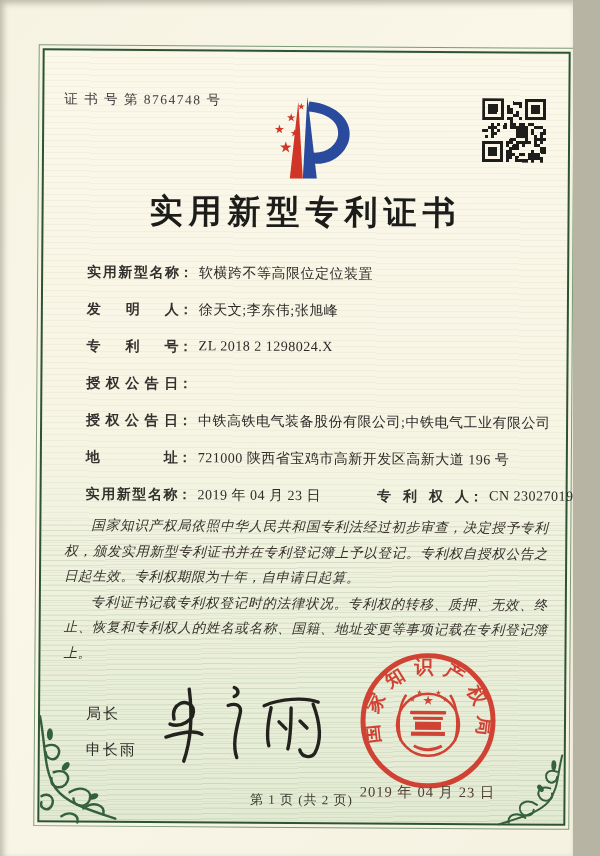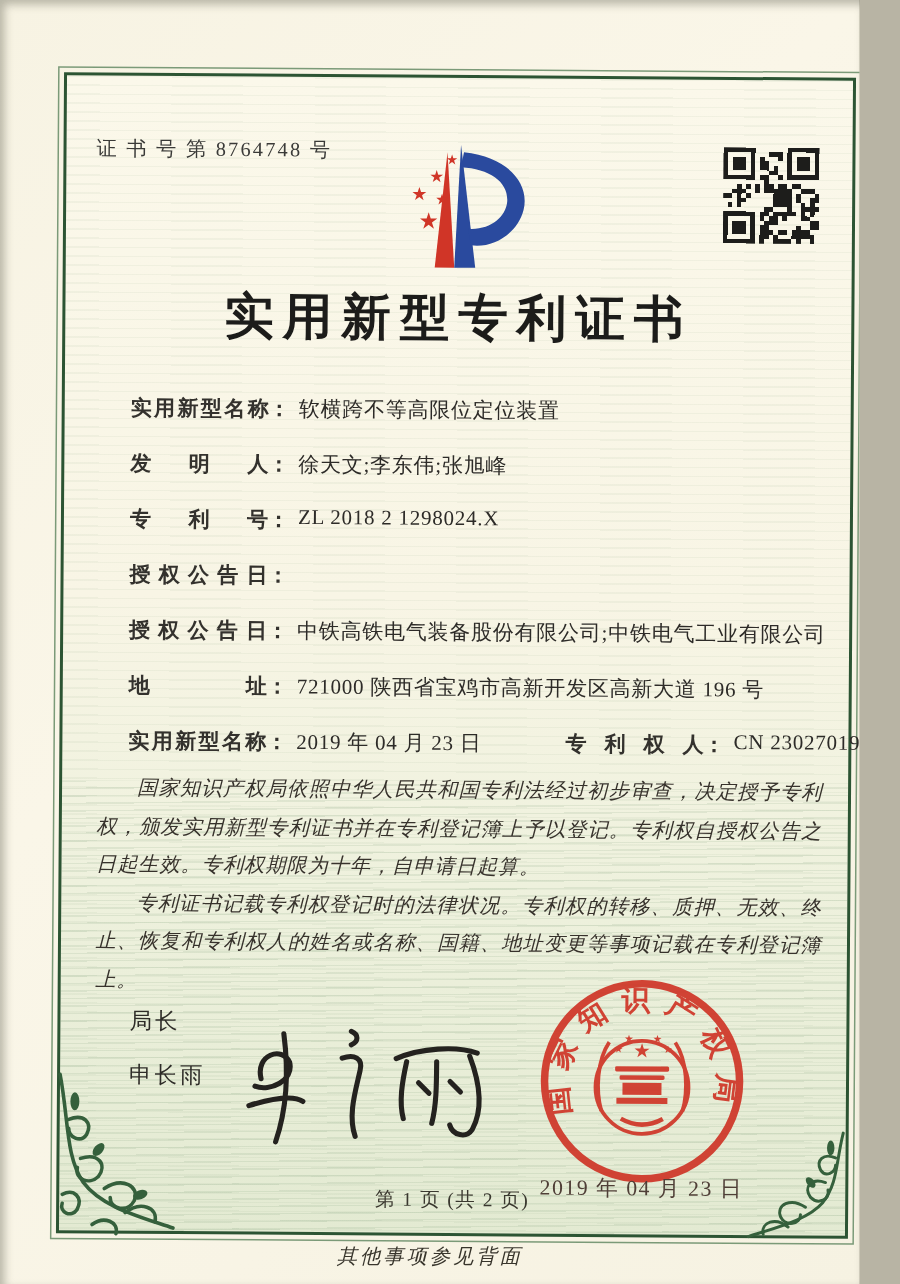--- a/index.html
+++ b/index.html
@@ -53,21 +53,21 @@
   }
   .f-colon{font-weight:600;color:#33312d;}
   .f-value{margin-left:6px;letter-spacing:0.5px;}
   .paragraphs{
     position:absolute;left:23px;right:17px;top:462px;
     font-size:13.5px;line-height:25.5px;color:#37322c;
     font-style:italic;letter-spacing:0.6px;text-align:justify;
   }
   .paragraphs p{margin:0;text-indent:2em;}
   .director{
-    position:absolute;left:46px;top:613px;
+    position:absolute;left:46px;top:645px;
     font-size:15px;color:#2e2c28;letter-spacing:2px;
     font-family:"Liberation Sans","DejaVu Sans",sans-serif;
     line-height:36px;
   }
   .sig{position:absolute;left:104px;top:626px;width:210px;height:92px;}
   .seal{position:absolute;left:312px;top:592px;width:152px;height:188px;}
   .page-no{
     position:absolute;left:0;bottom:13px;width:100%;
     text-align:center;font-size:13px;color:#3a382f;letter-spacing:1px;
   }
@@ -450,14 +450,13 @@
       <path d="M4,60 C10,85 8,100 20,116 C32,130 56,136 80,144"></path>
       <path d="M18,100 C30,96 36,104 30,112 C24,118 14,114 16,106"></path>
       <path d="M34,120 C46,112 58,118 54,128 C50,136 38,134 38,126"></path>
       <path d="M10,80 C20,76 26,82 22,90 C18,96 10,92 10,86"></path>
       <path d="M48,136 C58,128 70,132 68,142"></path>
       <ellipse cx="14" cy="72" rx="3" ry="6" fill="#35603c" stroke="none"></ellipse>
       <ellipse cx="30" cy="100" rx="3" ry="5" fill="#35603c" stroke="none" transform="rotate(40 30 100)"></ellipse>
     </svg>
   </div>
 
-  <div class="back-note">其他事项参见背面</div>
 </div>
 
 </body></html>

